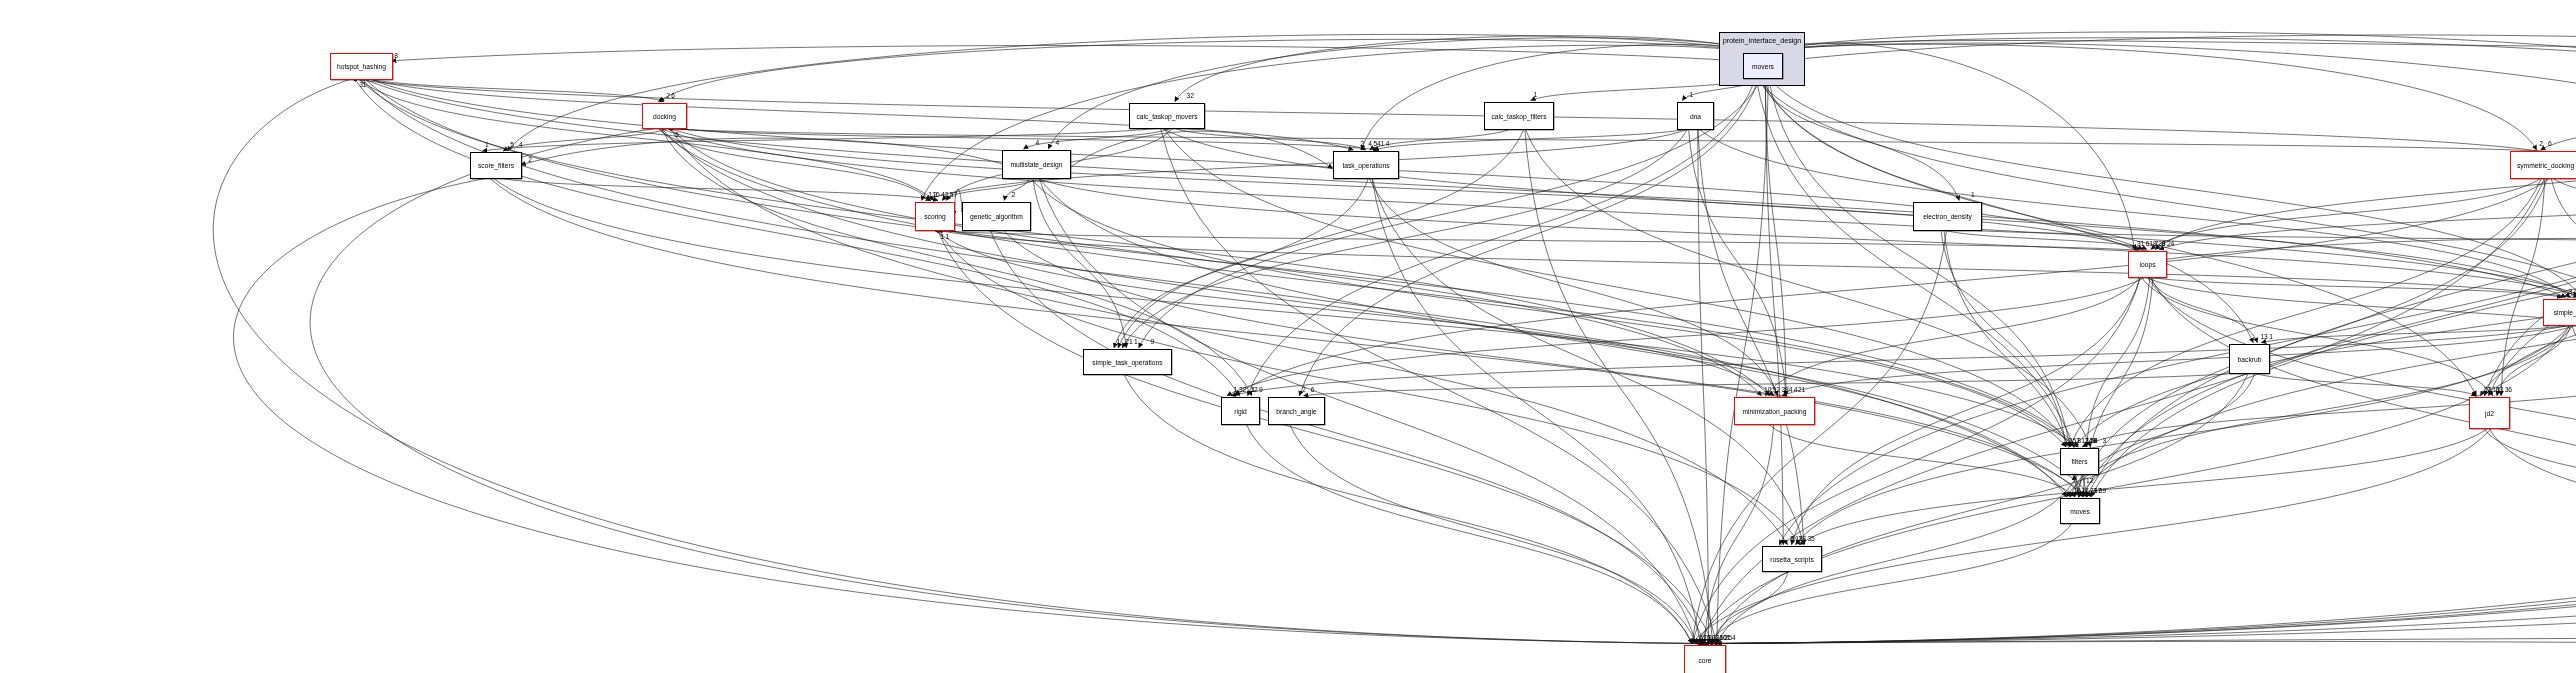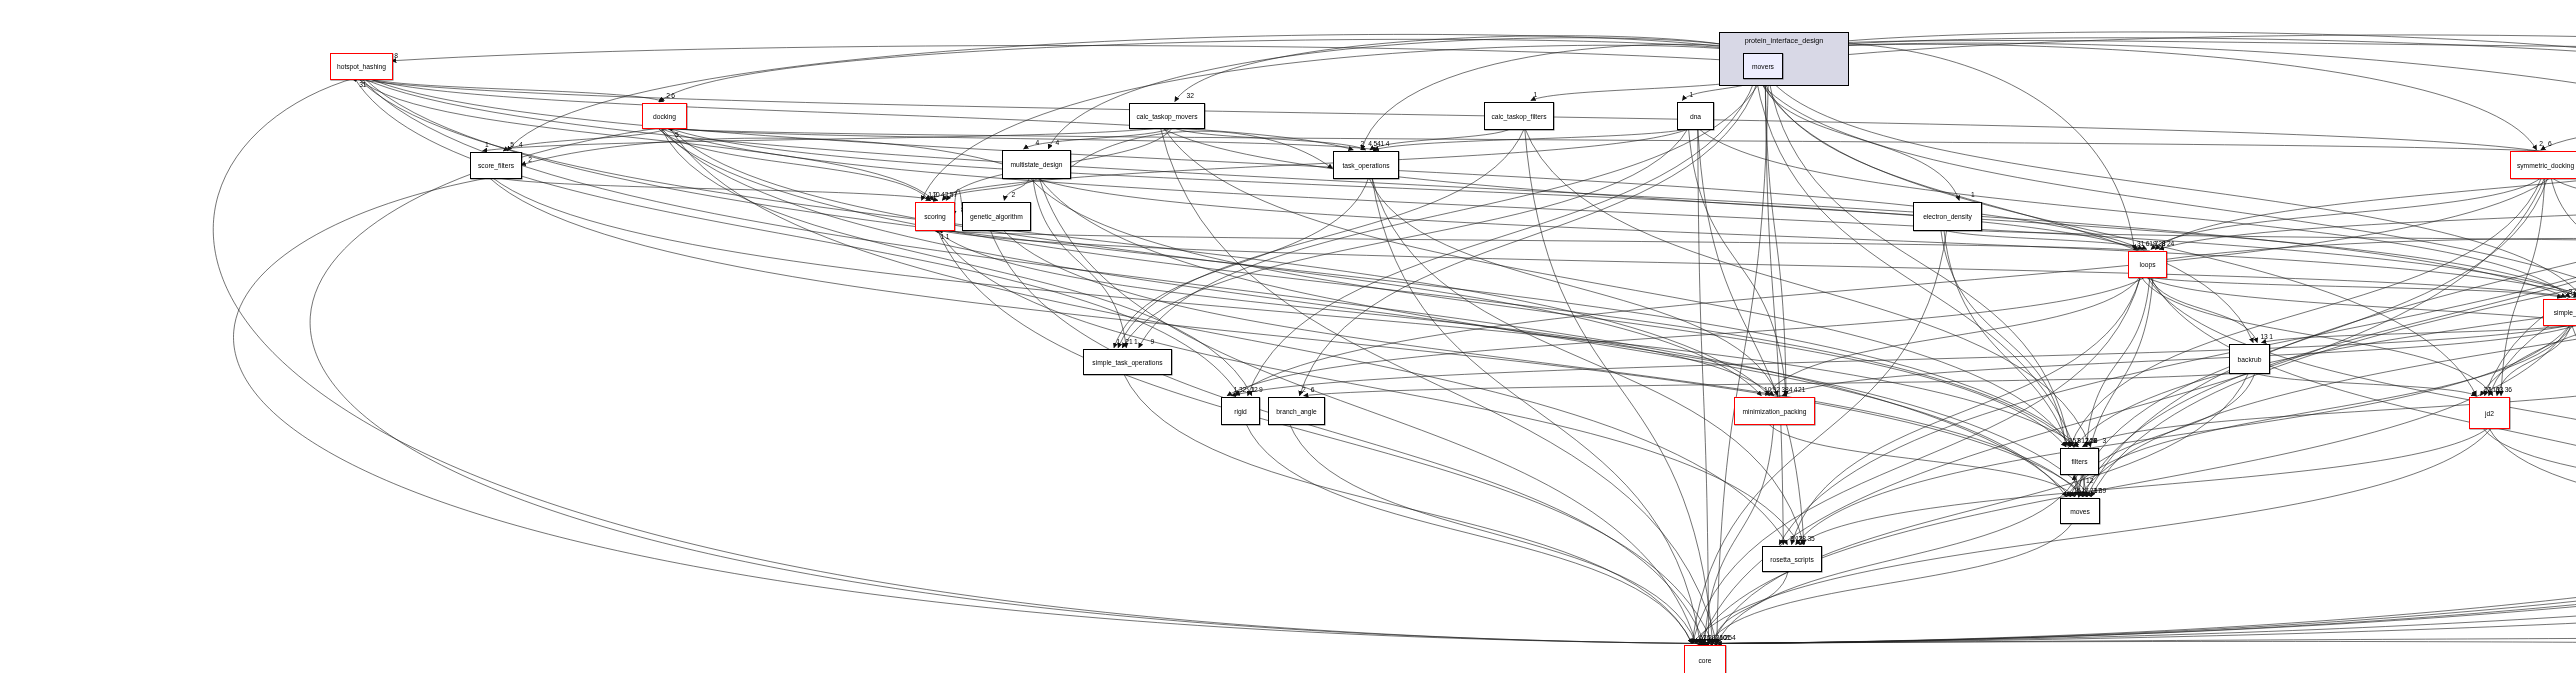--- a/index.html
+++ b/index.html
@@ -1,20 +1,20 @@
 <!DOCTYPE html>
 <html style="font-size:8.2px"><head>
 <meta charset="utf-8">
 <style>
   html,body{margin:0;padding:0;background:#ffffff;}
   body{width:3784px;height:674px;font-family:"Liberation Sans", sans-serif;}
   .graph{position:relative;width:3784px;height:674px;overflow:hidden;background:#ffffff;}
   .edges{position:absolute;left:0;top:0;z-index:1;}
   .nodes{position:absolute;left:0;top:0;width:100%;height:100%;z-index:2;}
-  .cluster{position:absolute;background:#d8d8e6;border:0.5px solid #000;z-index:2;padding-left:44px;}
+  .cluster{position:absolute;background:#d8d8e6;border:0.5px solid #000;z-index:2;}
   .cluster .cluster-label{position:absolute;top:3.1px;left:0;width:100%;text-align:center;
       font-size:7.2px;color:#000;white-space:nowrap;}
   .gnode{position:absolute;display:flex;align-items:center;justify-content:center;
       background:#ffffff;border:0.5px solid #000;font-size:6.7px;color:#000;
       white-space:nowrap;box-shadow:0.5px 0.5px 0 rgba(0,0,0,0.55);cursor:pointer;z-index:3;}
   .gnode.red{border:0.5px solid #ff0000;}
   .gnode.central{background:#eeeeff;border:0.5px solid #000;}
   .edge-label{font-size:13px;fill:#000;}
 </style>
 </head>

